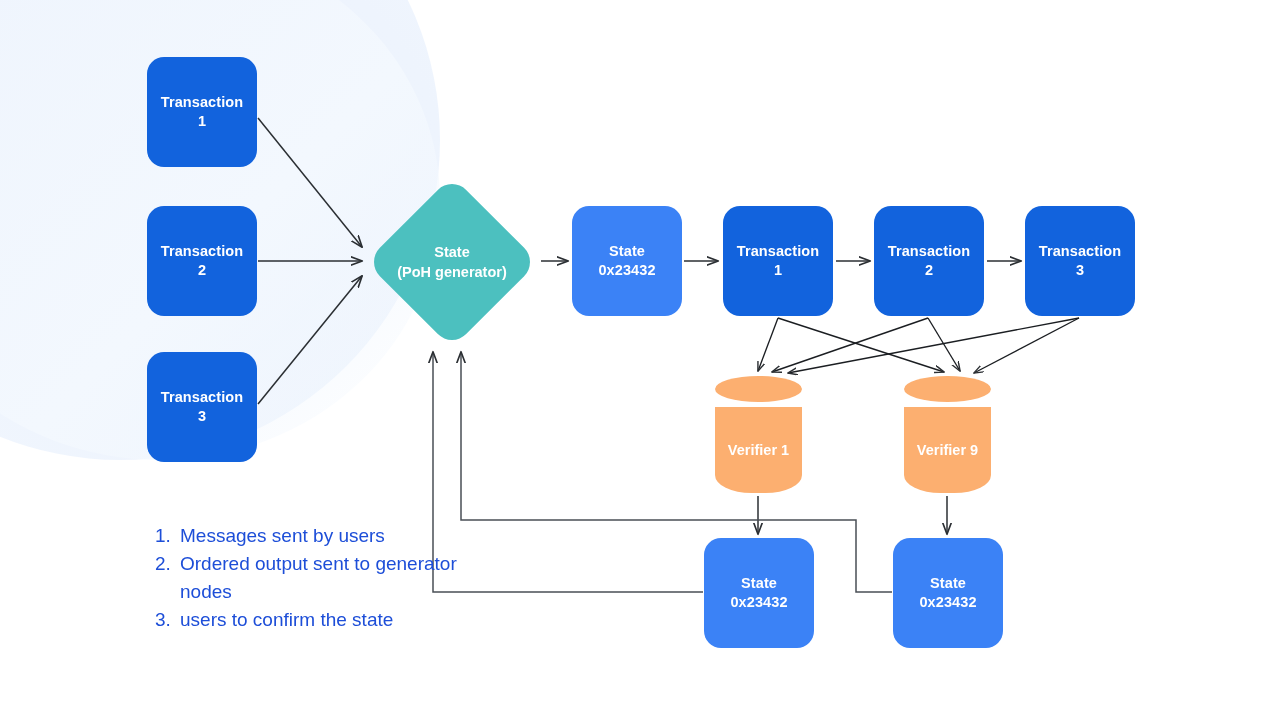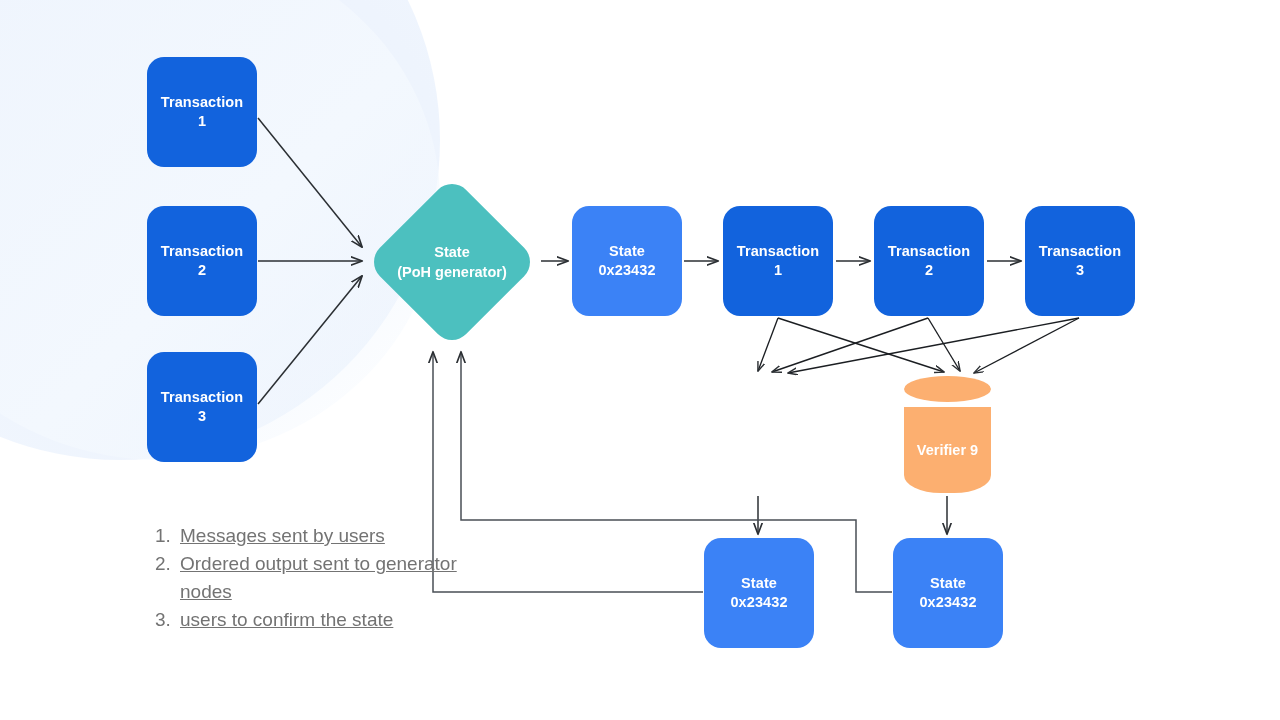--- a/index.html
+++ b/index.html
@@ -91,25 +91,24 @@
     display:flex;align-items:center;justify-content:center;
     color:#fff;font-weight:700;font-size:14.5px;
     text-align:center;
   }
 
   
   .legend{
     position:absolute;
     left:148px;top:522px;
     width:330px;
-    color:#737373;
+    color:#1d4ed8;
     font-size:19px;
     line-height:28px;
     font-weight:400;
-    text-decoration:underline;
   }
   .legend ol{margin:0;padding:0 0 0 28px;list-style:decimal;}
   .legend li{padding-left:4px;}
 
   svg.wires{position:absolute;left:0;top:0;width:1280px;height:720px;pointer-events:none;}
 </style>
 </head>
 <body>
 
 <div id="stage">
@@ -190,20 +189,25 @@
   </div>
   <div class="node tx" style="left:874px;top:206px;width:110px;height:110px;">
     <span class="l1">Transaction</span>
     <span class="l2">2</span>
   </div>
   <div class="node tx" style="left:1025px;top:206px;width:110px;height:110px;">
     <span class="l1">Transaction</span>
     <span class="l2">3</span>
   </div>
 
+  <div class="cyl" style="left:715px;top:376px;width:87px;height:120px;">
+    <div class="cap"></div>
+    <div class="body"></div>
+    <div class="clabel">Verifier 1</div>
+  </div>
   <div class="cyl" style="left:904px;top:376px;width:87px;height:120px;">
     <div class="cap"></div>
     <div class="body"></div>
     <div class="clabel">Verifier 9</div>
   </div>
 
   <div class="node state" style="left:704px;top:538px;width:110px;height:110px;">
     <span class="l1">State</span>
     <span class="l2">0x23432</span>
   </div>

